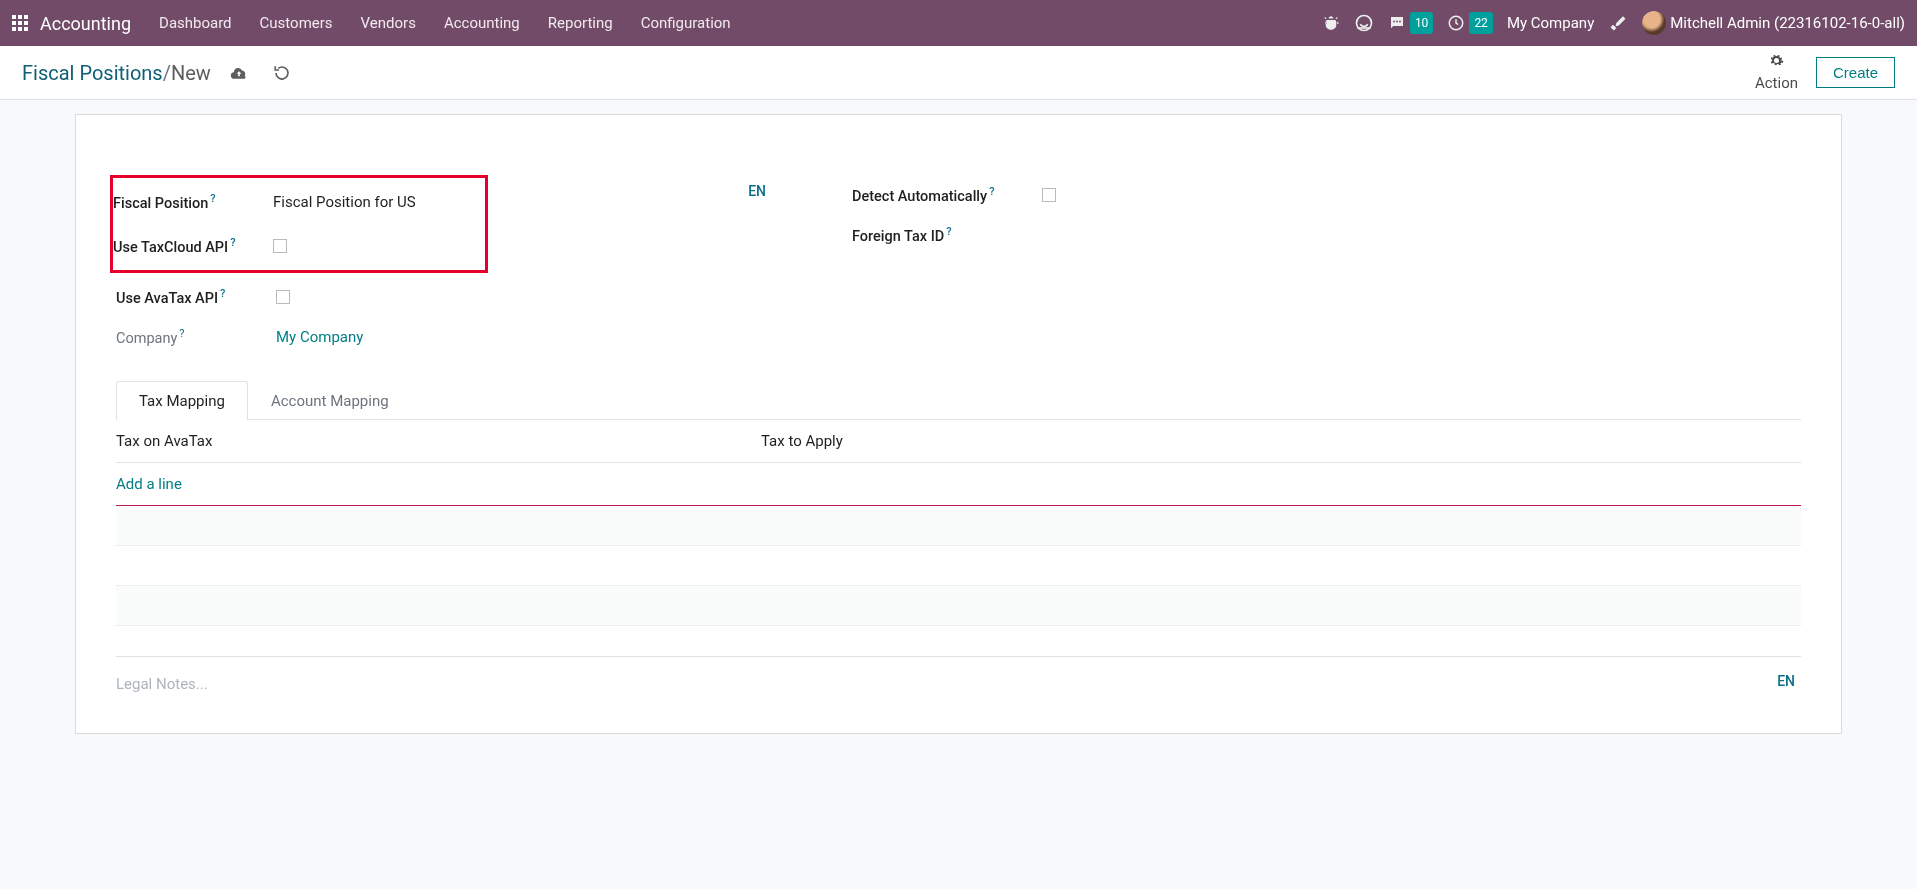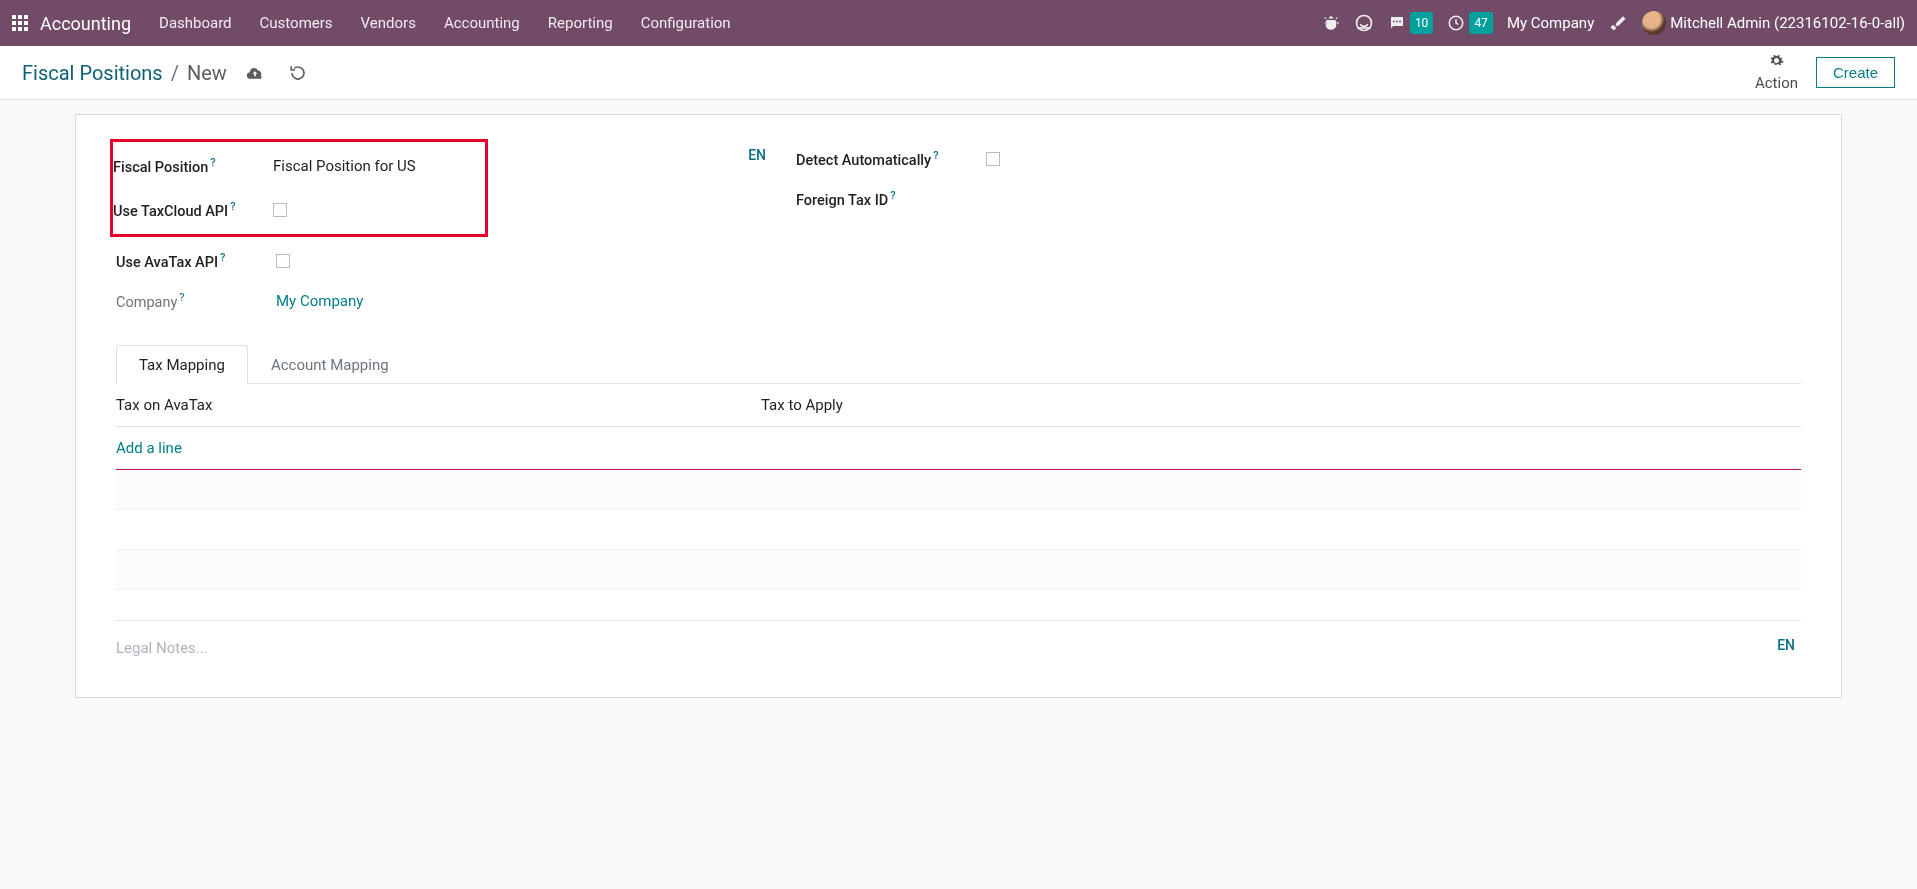--- a/index.html
+++ b/index.html
@@ -85,21 +85,20 @@
     display: flex;
     align-items: center;
     padding: 12px 22px;
     height: 54px;
   }
   .breadcrumb {
     font-size: 20px;
     color: #6c757d;
     display: flex;
     align-items: center;
-    gap: 8px;
   }
   .breadcrumb .bc-link {
     color: #0f6074;
     cursor: pointer;
   }
   .breadcrumb .bc-current {
     color: #5e5e5e;
   }
   .breadcrumb .sep {
     color: #6c757d;
@@ -141,21 +140,22 @@
     padding: 14px 75px 40px;
   }
   .sheet {
     background: #fff;
     border: 1px solid #d8dadd;
     min-height: 560px;
     padding: 24px 40px 40px;
   }
   .form-row {
     display: flex;
-    gap: 20px;
+    gap: 76px;
+    margin-top: 36px;
   }
   .col { flex: 1; min-width: 0; }
   .col.col-left { flex: 0 0 660px; }
   .field-line {
     display: flex;
     align-items: center;
     min-height: 40px;
   }
   .field-label {
     width: 160px;
@@ -322,21 +322,21 @@
           <circle cx="12" cy="10" r="1.2" fill="#714b67"></circle>
           <circle cx="16" cy="10" r="1.2" fill="#714b67"></circle>
         </svg>
       <span class="badge">10</span>
     </div>
     <div class="icon-btn">
       <svg width="18" height="18" viewBox="0 0 24 24" fill="none" stroke="#eee" stroke-width="2">
           <circle cx="12" cy="12" r="9"></circle>
           <path d="M12 7v5l3 2"></path>
         </svg>
-      <span class="badge">47</span>
+      <span class="badge">22</span>
     </div>
     <span class="company-name">My Company</span>
     <div class="icon-btn">
       <svg width="20" height="20" viewBox="0 0 24 24" fill="#eee">
           <path d="M21 7l-3-3-8 8-1 4 4-1 8-8zM3 17l4 4 3-3-4-4-3 3z"></path>
         </svg>
     </div>
     <div class="icon-btn">
       <span class="avatar"></span>
       <span class="user-label">Mitchell Admin (22316102-16-0-all)</span>

